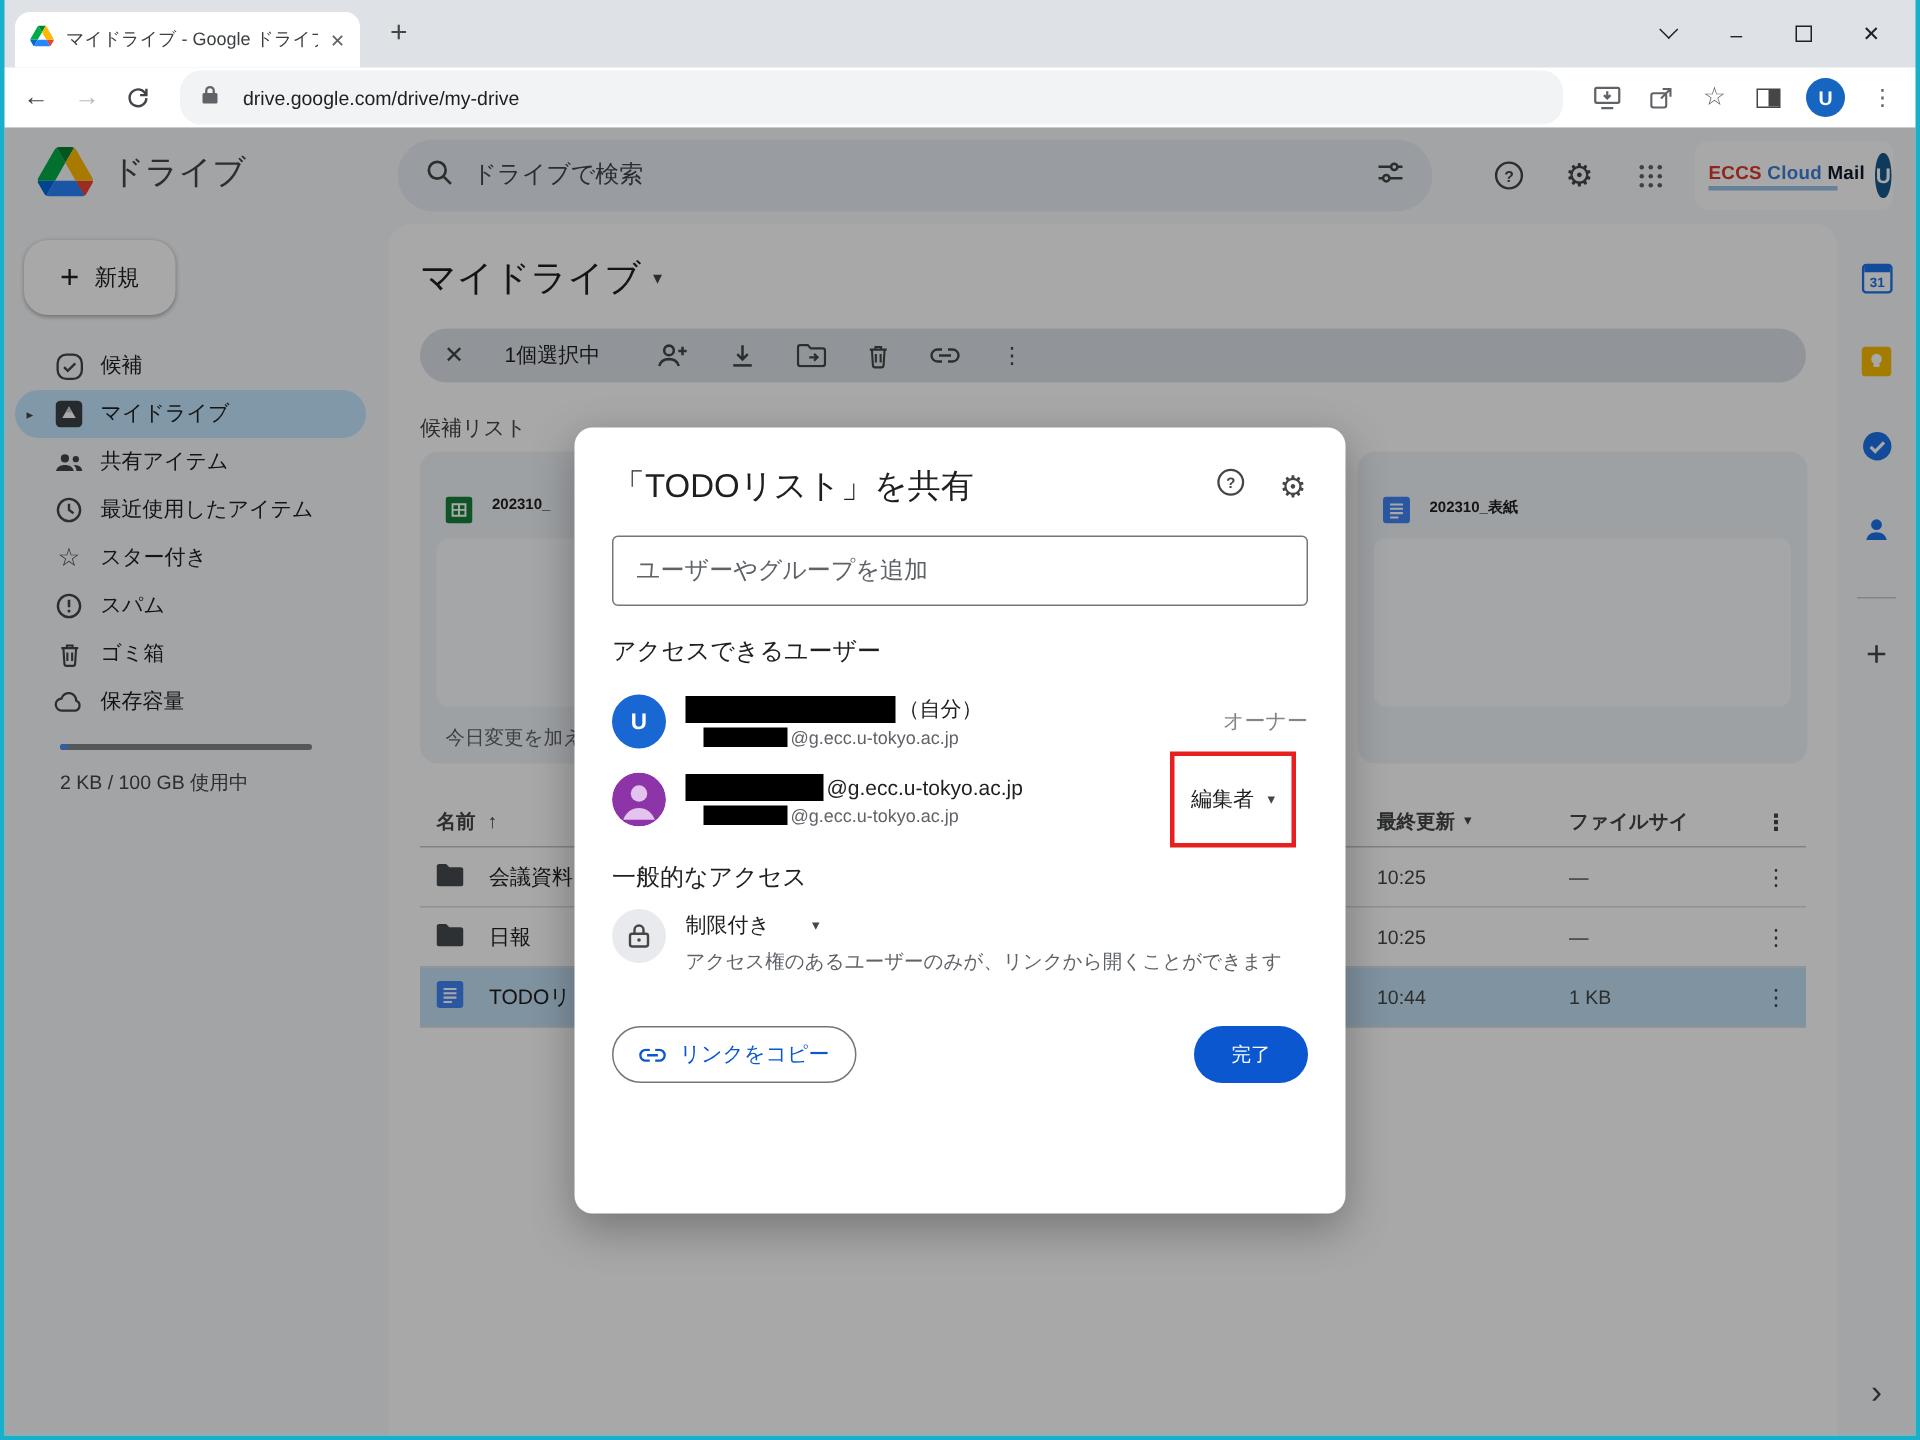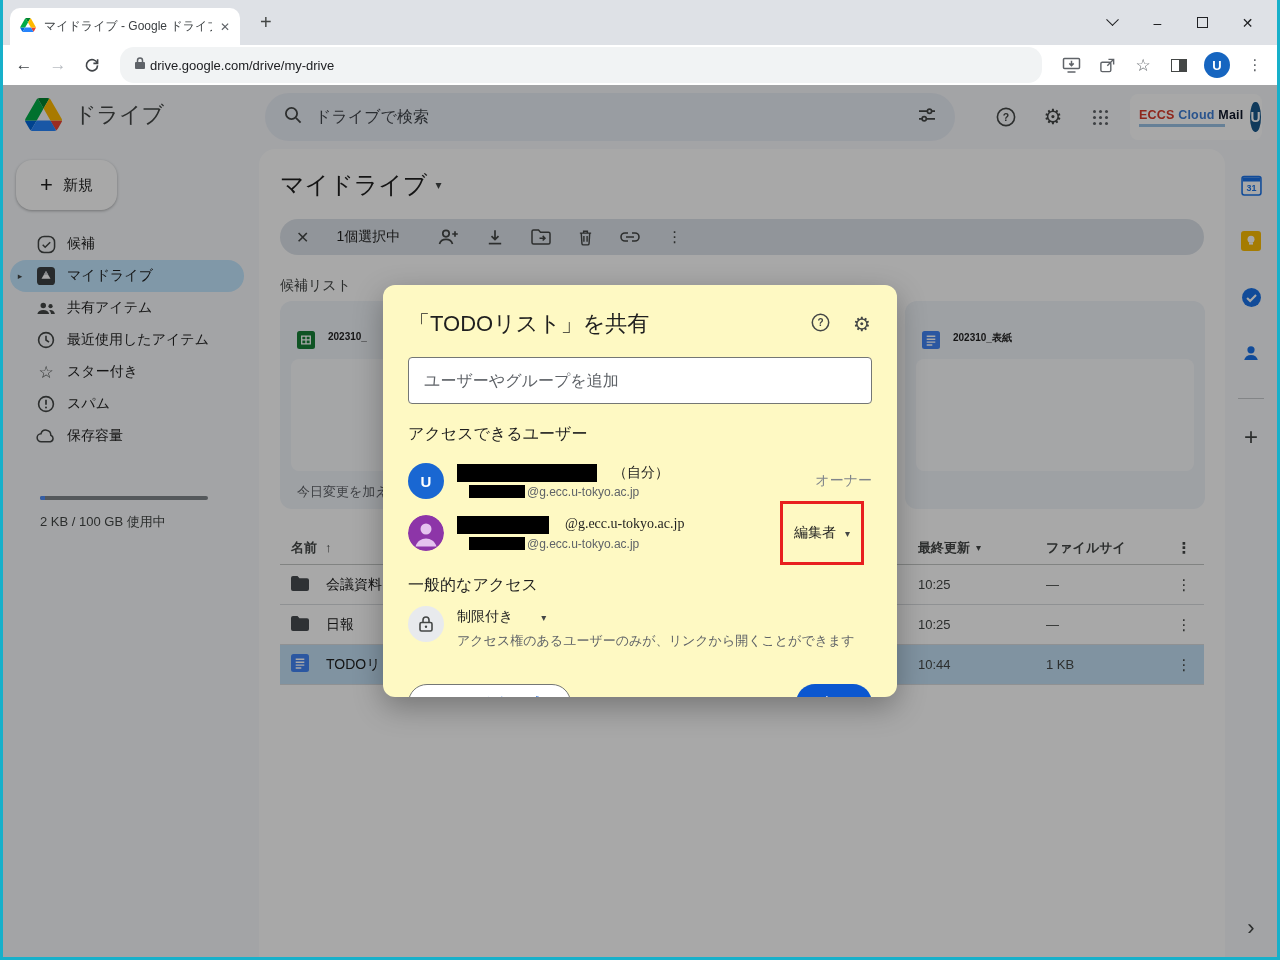--- a/index.html
+++ b/index.html
@@ -19,21 +19,21 @@
   .tab-close { font-size:12px; color:#5f6368; cursor:default; }
   .newtab { position:absolute; left:260px; top:11px; font-size:20px; color:#444746; }
   .win-controls { position:absolute; right:10px; top:0; height:45px; display:flex; align-items:center; }
   .win-btn { width:45px; height:45px; display:flex; align-items:center; justify-content:center; color:#202124; font-size:14px; }
   .chev-down { width:9px; height:9px; border-right:1.6px solid #202124; border-bottom:1.6px solid #202124; transform:rotate(45deg) translate(-2px,-2px); }
   .max-sq { width:11px; height:11px; border:1.5px solid #202124; }
 
   .toolbar { position:absolute; top:45px; left:0; width:1280px; height:40px; background:#fff; display:flex; align-items:center; padding:0 10px; gap:6px; }
   .nav-ico { width:28px; height:28px; display:flex; align-items:center; justify-content:center; font-size:17px; color:#414549; }
   .nav-ico.disabled { color:#b8bcc1; }
-  .omnibox { flex:1; height:36px; background:#f1f3f4; border-radius:14px; display:flex; align-items:center; gap:4px; padding:0 14px; margin:0 8px; }
+  .omnibox { flex:1; height:36px; background:#f1f3f4; border-radius:14px; display:flex; align-items:center; gap:16px; padding:0 14px; margin:0 8px; }
   .omni-url { font-size:13px; color:#202124; }
   .tb-ico { width:30px; height:28px; display:flex; align-items:center; justify-content:center; color:#5f6368; }
   .readlist { width:16px; height:13px; border:1.7px solid #444746; position:relative; }
   .readlist::after { content:""; position:absolute; right:0; top:0; width:7px; height:100%; background:#444746; }
   .chrome-avatar { width:26px; height:26px; border-radius:50%; background:#1665c0; color:#fff; font-size:13px; font-weight:bold; display:flex; align-items:center; justify-content:center; margin:0 4px; }
   .kebab { font-size:15px; color:#5f6368; letter-spacing:0; }
 
   
   .drive { position:absolute; top:85px; left:3px; right:3px; bottom:3px; background:#f7f9fc; overflow:hidden; }
   .dheader { position:absolute; top:0; left:0; right:0; height:64px; }
@@ -96,32 +96,32 @@
   .c-name.h { font-size:13px; color:#444746; gap:8px; }
   .c-mod { width:128px; font-size:13px; color:#444746; display:flex; gap:6px; align-items:center; }
   .c-size { width:118px; font-size:13px; color:#444746; }
   .c-kebab { width:40px; text-align:center; font-size:15px; color:#444746; }
   .up { font-size:13px; }
 
   
   .scrim { position:absolute; top:85px; left:3px; right:3px; bottom:3px; background:rgba(0,0,0,.34); z-index:50; }
 
   
-  .dialog { position:absolute; left:383px; top:285px; width:514px; height:412px; background:#fef9c3; border-radius:12px; z-index:60; box-shadow:0 10px 30px rgba(0,0,0,.3); overflow:hidden; }
+  .dialog { position:absolute; left:383px; top:285px; width:514px; height:524px; background:#ffffff; border-radius:12px; z-index:60; box-shadow:0 10px 30px rgba(0,0,0,.3); overflow:hidden; }
   .dlg-titlerow { display:flex; align-items:center; margin:24px 26px 18px 25px; }
   .dlg-title { flex:1; font-size:22px; color:#1f1f1f; }
   .dlg-ticons { display:flex; gap:22px; align-items:center; color:#444746; }
   .dlg-input { display:block; width:464px; margin:0 25px 20px; height:47px; border:1px solid #747775; border-radius:4px; font-size:16px; padding:0 15px; color:#1f1f1f; outline:none; font-family:inherit; }
   .dlg-input::placeholder { color:#5f6368; opacity:1; }
   .dlg-sect { margin:0 25px 10px; font-size:16px; color:#1f1f1f; }
   .urow { margin:0 25px; height:52px; display:flex; align-items:center; gap:13px; position:relative; }
   .uavatar { width:36px; height:36px; border-radius:50%; flex:none; overflow:hidden; display:flex; align-items:center; justify-content:center; }
   .uavatar.blue { background:#1967d2; color:#fff; font-size:15px; font-weight:bold; }
   .utexts { display:flex; flex-direction:column; gap:3px; }
-  .uline1 { display:flex; gap:16px; font-size:14px; color:#1f1f1f;font-family:Liberation Serif, serif; }
+  .uline1 { display:flex; align-items:center; gap:2px; font-size:14px; color:#1f1f1f; }
   .uline2 { display:flex; align-items:center; gap:2px; font-size:12px; color:#5f6368; margin-left:12px; }
   .redact { background:#000; display:inline-block; }
   .urole { margin-left:auto; font-size:14px; color:#80868b; }
   .role-dd { margin-left:auto; margin-right:8px; border:3px solid #e81f1f; padding:20px 11px; display:flex; align-items:center; gap:9px; font-size:14px; color:#1f1f1f; }
   .dd-caret { font-size:10px; color:#444746; }
   .garow { margin:0 25px; display:flex; gap:13px; margin-top:6px; }
   .gavatar { width:36px; height:36px; border-radius:50%; background:#e8eaed; flex:none; display:flex; align-items:center; justify-content:center; }
   .gtexts { padding-top:2px; }
   .gline1 { display:flex; align-items:center; gap:28px; font-size:14px; color:#1f1f1f; }
   .gdesc { margin-top:6px; font-size:13px; color:#5f6368; }
@@ -313,20 +313,30 @@
                 <circle cx="9" cy="9" r="7.4" fill="none" stroke="#444746" stroke-width="1.6"></circle>
                 <path d="M9 4.8v5" stroke="#444746" stroke-width="1.7"></path>
                 <circle cx="9" cy="12.4" r="1" fill="#444746"></circle>
               </svg>
             </span>
           <span>スパム</span>
         </div>
         <div class="sitem">
           <span class="sarrow"></span>
           <span class="sico">
+              <svg width="15" height="17" viewBox="0 0 16 18" fill="none" stroke="#444746" stroke-width="1.5">
+                <path d="M2 4.3h12M6 4V2.4h4V4M3.5 4.3l.7 11.2a1.5 1.5 0 0 0 1.5 1.4h4.6a1.5 1.5 0 0 0 1.5-1.4l.7-11.2"></path>
+                <path d="M6.3 7.4v6M9.7 7.4v6"></path>
+              </svg>
+            </span>
+          <span>ゴミ箱</span>
+        </div>
+        <div class="sitem">
+          <span class="sarrow"></span>
+          <span class="sico">
               <svg width="20" height="14" viewBox="0 0 20 14" fill="none" stroke="#444746" stroke-width="1.5">
                 <path d="M5.3 12.7a4 4 0 0 1-.3-8A5 5 0 0 1 14.8 6.2a3.4 3.4 0 0 1-.4 6.5z"></path>
               </svg>
             </span>
           <span>保存容量</span>
         </div>
       </div>
       <div class="storage-bar">
           <div class="storage-fill"></div>
         </div>

